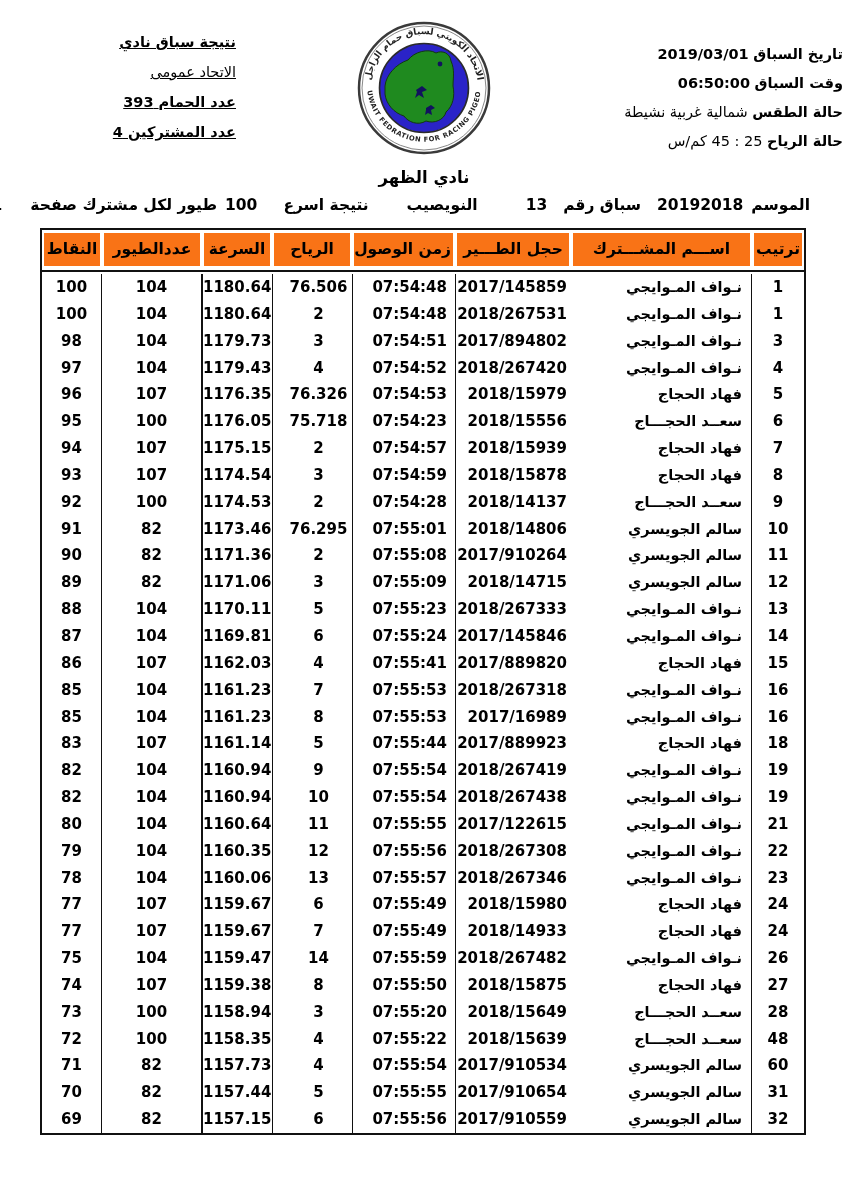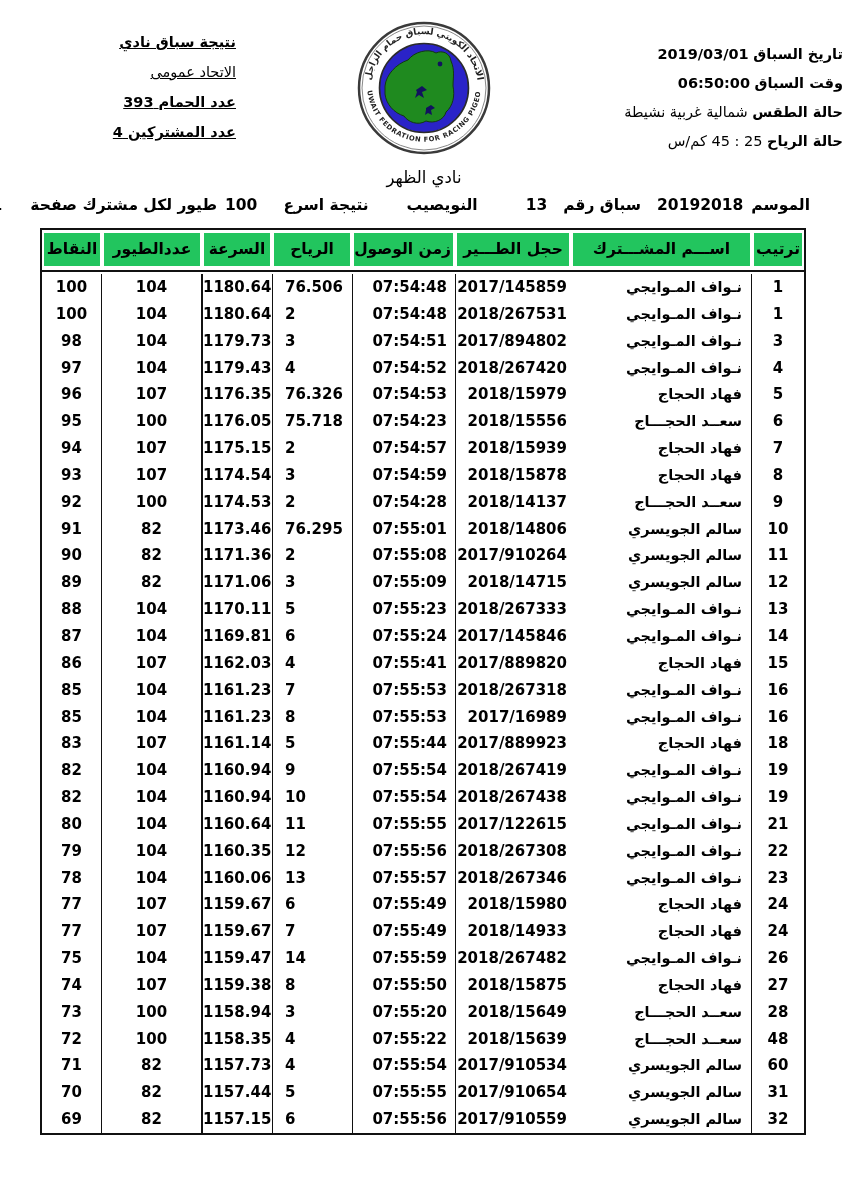--- a/index.html
+++ b/index.html
@@ -12,52 +12,52 @@
   .info-left .line{margin-bottom:14px;font-size:14.5px;font-weight:bold;white-space:nowrap;text-decoration:underline;}
   .info-left .line.normal{font-weight:normal;}
   .info-right{position:absolute;top:46px;right:5px;width:300px;direction:rtl;text-align:right;}
   .info-right .line{margin-bottom:13px;font-size:14.5px;white-space:nowrap;}
   .info-right .lbl{font-weight:bold;}
   .info-right .val{font-weight:normal;}
   .info-right .val.num{font-weight:bold;}
   .logo-wrap{position:absolute;top:20px;left:50%;transform:translateX(-50%);}
   
   .club-title{position:absolute;top:168px;left:0;width:100%;text-align:center;
-    font-size:16.5px;font-weight:normal;direction:rtl;}
+    font-size:16.5px;font-weight:bold;direction:rtl;}
   .subheader{position:absolute;top:196px;right:38px;left:40px;direction:rtl;
     display:flex;align-items:baseline;font-weight:bold;font-size:15.5px;white-space:nowrap;}
   .subheader .g8{margin-inline-start:8px;}
   .subheader .g16{margin-inline-start:16px;}
   .subheader .g26{margin-inline-start:26px;}
   .subheader .g28{margin-inline-start:28px;}
   .subheader .g38{margin-inline-start:38px;}
   .subheader .g48{margin-inline-start:48px;}
   
   .rtable{
     --cols:52px 181px 116px 103px 80px 70px 100px 1fr;
     position:absolute;top:228px;left:40px;width:766px;box-sizing:border-box;
     border:2px solid #111;direction:rtl;background:#fff;
   }
   .thead{display:grid;grid-template-columns:var(--cols);border-bottom:2px solid #111;}
   .hcell{
-    background:#22c55e;margin:3px 2px 4px 2px;padding:7px 2px 8px 2px;
+    background:#f97316;margin:3px 2px 4px 2px;padding:7px 2px 8px 2px;
     text-align:center;font-weight:bold;font-size:15.5px;white-space:nowrap;overflow:hidden;
   }
   .tbody{padding-top:2px;}
   .brow{display:grid;grid-template-columns:var(--cols);height:26.85px;align-items:center;}
   .bcell{
     font-weight:bold;font-size:15px;height:100%;line-height:26.85px;
     border-inline-start:1px solid #111;white-space:nowrap;overflow:hidden;box-sizing:border-box;
   }
   .brow .bcell:first-child{border-inline-start:none;}
   .c0{text-align:center;}
   .c1{text-align:right;padding-left:4px;padding-right:9px;font-size:14.5px;}
   .c2{direction:ltr;text-align:right;padding-right:4px;}
   .c3{direction:ltr;text-align:right;padding-right:8px;}
-  .c4{direction:ltr;padding-left:12px;}
+  .c4{direction:ltr;text-align:center;padding-left:12px;}
   .c5{direction:ltr;text-align:right;padding-right:3px;}
   .c6{text-align:center;}
   .c7{text-align:center;}
 </style>
 </head>
 <body>
 
 <div class="info-left">
   <div class="line">نتيجة سباق نادي</div>
   <div class="line normal">الاتحاد عمومى</div>

